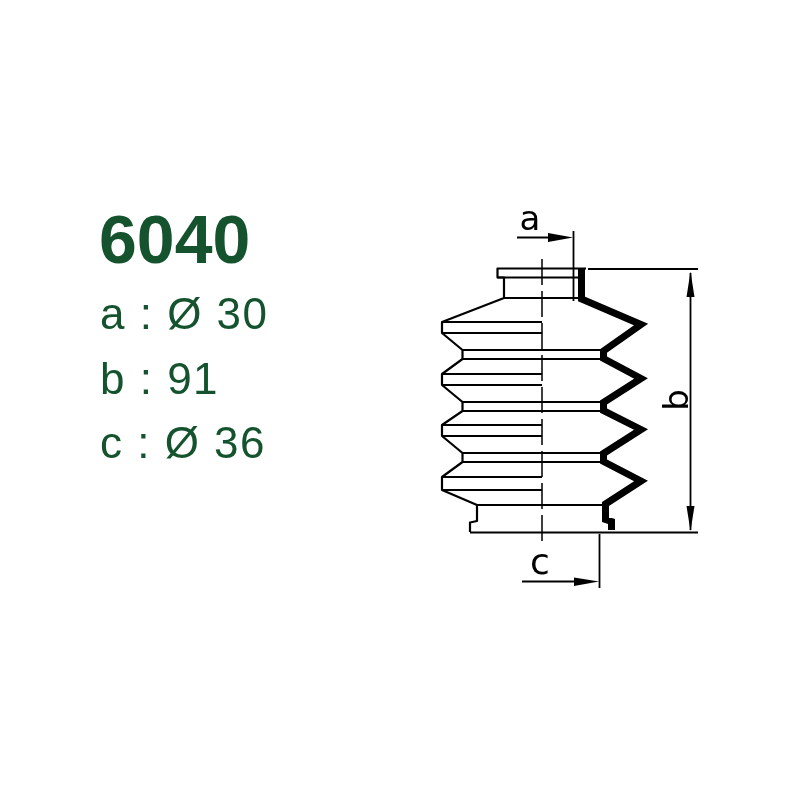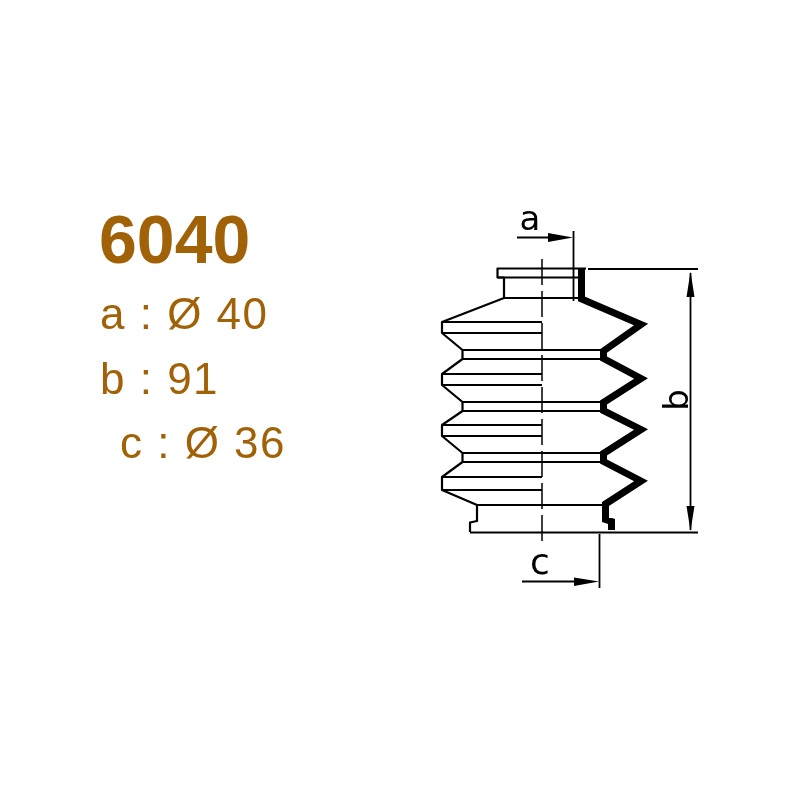--- a/index.html
+++ b/index.html
@@ -7,21 +7,21 @@
     padding: 0;
     background: #ffffff;
   }
   .canvas {
     position: relative;
     width: 800px;
     height: 800px;
     background: #ffffff;
     overflow: hidden;
     font-family: "Liberation Sans", sans-serif;
-    color: #a16207;
+    color: #14532d;
   }
   .part-number {
     position: absolute;
     left: 99px;
     top: 205px;
     font-size: 68px;
     font-weight: bold;
     line-height: 1;
     letter-spacing: 0px;
     white-space: pre;
@@ -30,39 +30,39 @@
     position: absolute;
     left: 100px;
     font-size: 44px;
     font-weight: normal;
     line-height: 1;
     letter-spacing: 1.5px;
     white-space: pre;
   }
   .spec-a { top: 292px; }
   .spec-b { top: 357px; }
-  .spec-c { top: 421px; margin-left: 20px; }
+  .spec-c { top: 421px; }
   svg.drawing {
     position: absolute;
     left: 0;
     top: 0;
   }
   svg.drawing text {
     font-family: "DejaVu Sans", sans-serif;
     fill: #000000;
   }
 </style>
 </head>
 <body>
 
 <div class="canvas">
 
   <div class="part-number">6040</div>
 
-  <div class="spec-line spec-a">a : Ø 40</div>
+  <div class="spec-line spec-a">a : Ø 30</div>
 
   <div class="spec-line spec-b">b : 91</div>
 
   <div class="spec-line spec-c">c : Ø 36</div>
 
   <svg class="drawing" width="800" height="800" viewBox="0 0 800 800">
 
     <line x1="542" y1="259" x2="542" y2="546" stroke="#000" stroke-width="1.5" stroke-dasharray="26 6"></line>
 
     <path d="M 586 268.5

